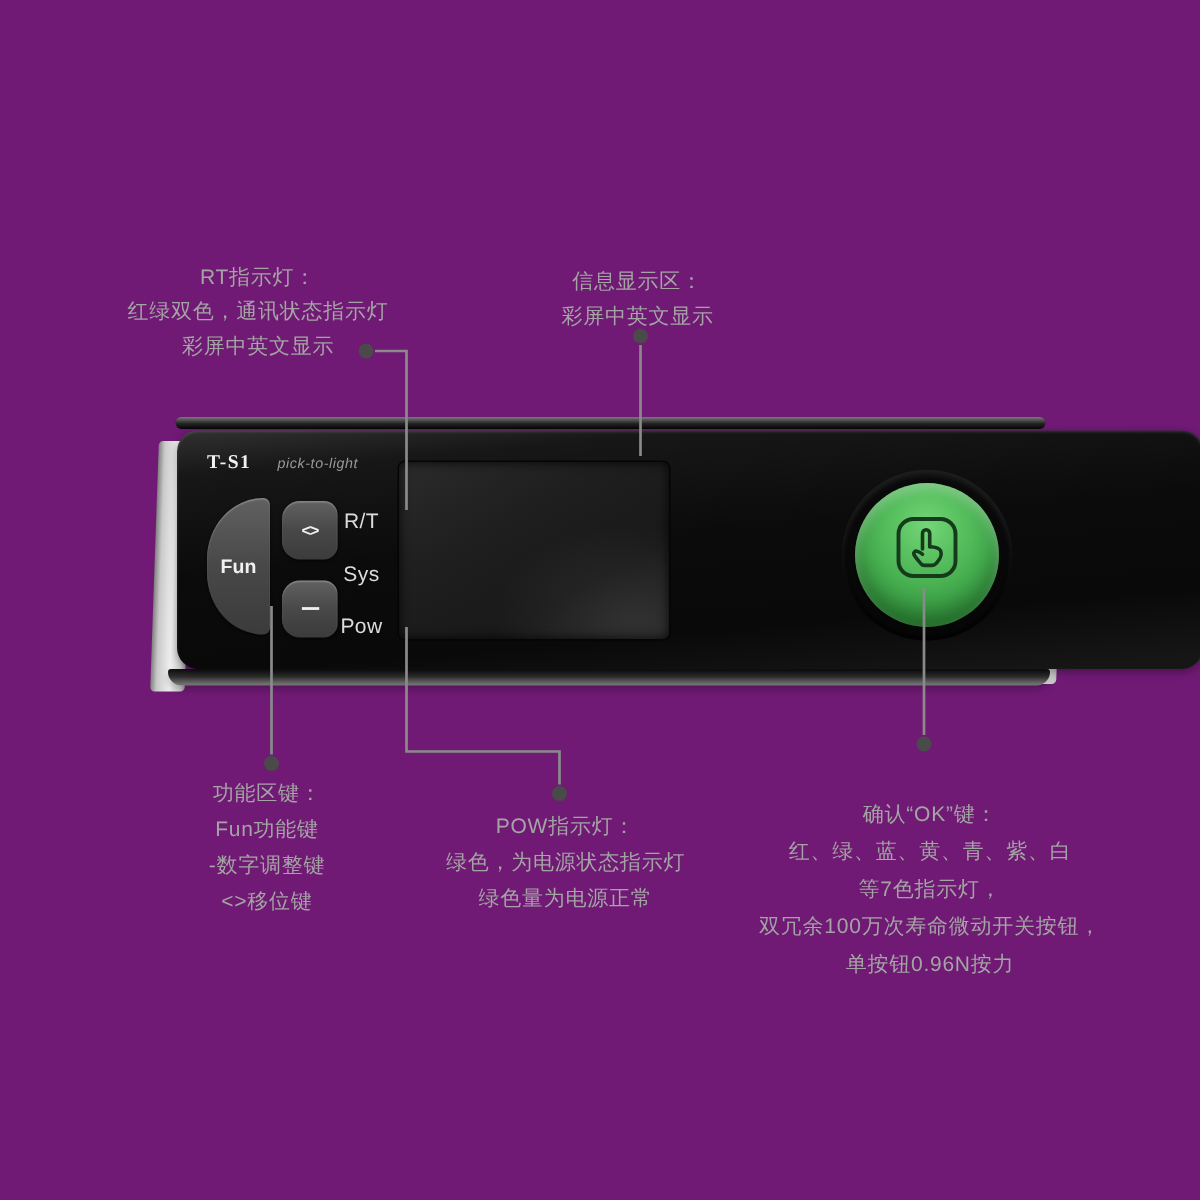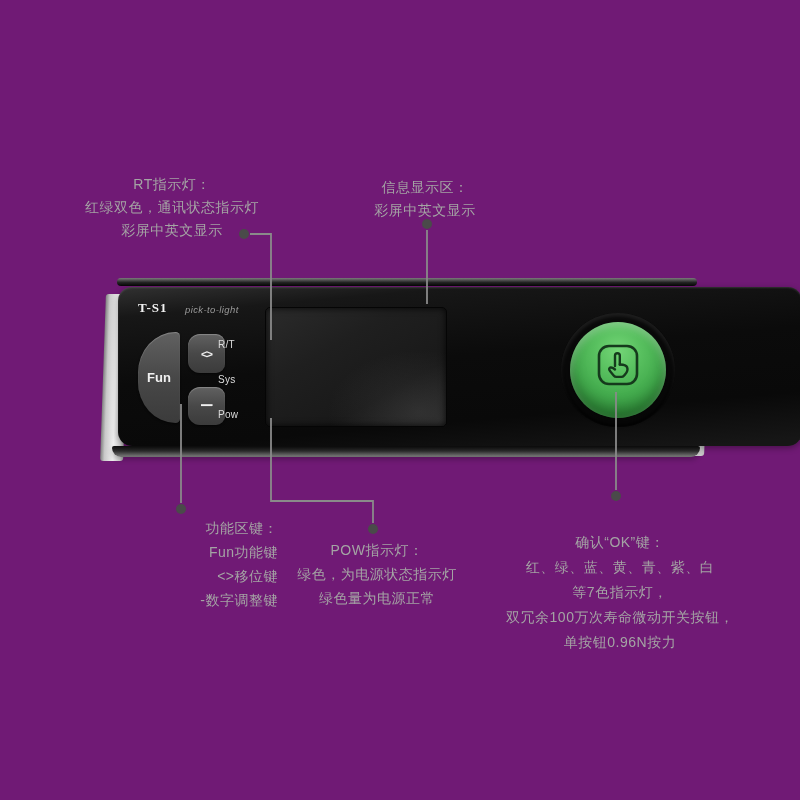--- a/index.html
+++ b/index.html
@@ -8,21 +8,21 @@
     font-family:"Liberation Sans","DejaVu Sans",sans-serif;
   }
   
   .note{
     position:absolute;text-align:center;color:#a4a4a4;font-size:14px;
     letter-spacing:.5px;
   }
   .note span{display:block;}
   .note-rt      {left:60px; top:173px; width:224px; line-height:23px;}
   .note-display {left:325px;top:163px; width:200px; line-height:23px;margin-top:13px;}
-  .note-fun     {left:78px; top:516px; width:200px; line-height:24px;text-align:right;}
+  .note-fun     {left:78px; top:516px; width:200px; line-height:24px;}
   .note-pow     {left:267px;top:538px; width:220px; line-height:24px;}
   .note-ok      {left:495px;top:530px; width:250px; line-height:25px;}
 
   
   .top-strip{
     position:absolute;left:117px;top:278px;width:580px;height:8px;border-radius:4px;
     background:linear-gradient(180deg,#7a7a7a,#242424 55%,#050505);
   }
   .cap{position:absolute;width:23px;height:167px;border-radius:3px;}
   .cap-left{
@@ -65,22 +65,22 @@
     border-top-left-radius:42px 46px;border-bottom-left-radius:42px 46px;
     border-top-right-radius:5px;border-bottom-right-radius:5px;
     font-size:13px;font-weight:600;
   }
   .btn-shift{left:70px;top:47px;width:37px;height:39px;border-radius:12px 9px 9px 12px;
     font-size:11px;font-weight:bold;letter-spacing:-1px;}
   .btn-minus{left:70px;top:100px;width:37px;height:38px;border-radius:12px 9px 9px 12px;
     font-size:17px;font-weight:bold;}
   .btn-minus .glyph{transform:scaleX(1.35);display:inline-block;}
   .led-label{
-    position:absolute;left:100px;width:46px;text-align:left;color:#dcdcdc;
-    font-size:10px;letter-spacing:.3px;
+    position:absolute;left:100px;width:46px;text-align:center;color:#dcdcdc;
+    font-size:14px;letter-spacing:.3px;
   }
   .led-dot{
     position:absolute;left:150px;width:8px;height:8px;border-radius:50%;
     background:radial-gradient(circle at 40% 35%,#ffffff,#cacaca 60%,#9a9a9a);
     box-shadow:0 0 2px rgba(255,255,255,.6);
   }
   .screen{
     position:absolute;left:147px;top:20px;width:180px;height:118px;border-radius:5px;
     border:1px solid #050505;
     background:
@@ -115,22 +115,22 @@
   </div>
 
   <div class="note note-display">
     <span>信息显示区：</span>
     <span>彩屏中英文显示</span>
   </div>
 
   <div class="note note-fun">
     <span>功能区键：</span>
     <span>Fun功能键</span>
+    <span>-数字调整键</span>
     <span>&lt;&gt;移位键</span>
-    <span>-数字调整键</span>
   </div>
 
   <div class="note note-pow">
     <span>POW指示灯：</span>
     <span>绿色，为电源状态指示灯</span>
     <span>绿色量为电源正常</span>
   </div>
 
   <div class="note note-ok">
     <span>确认“OK”键：</span>

